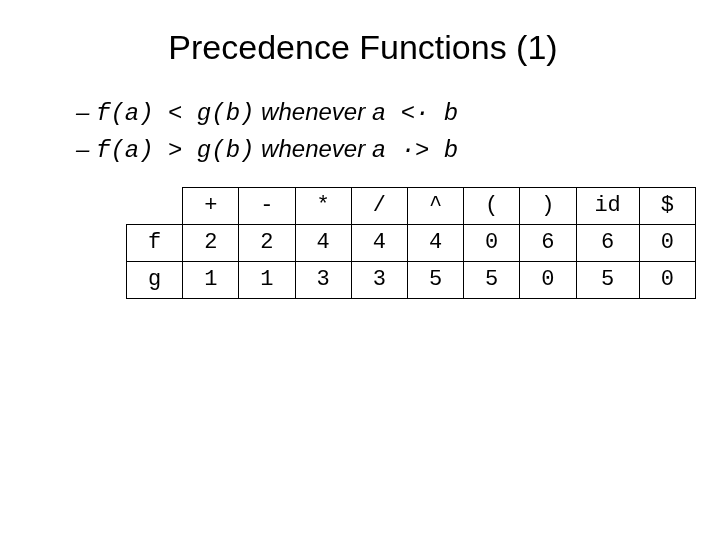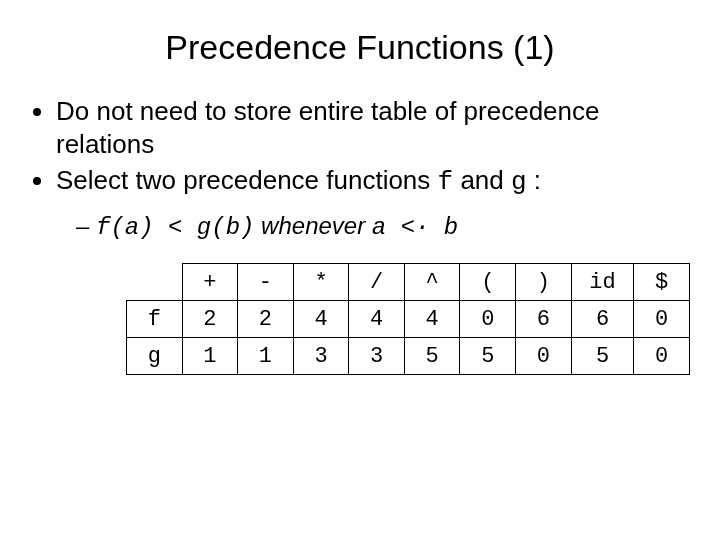--- a/index.html
+++ b/index.html
@@ -6,21 +6,21 @@
     margin: 0;
     padding: 0;
     width: 720px;
     height: 540px;
     background: #fff;
     font-family: Arial, Helvetica, sans-serif;
     color: #000;
     box-sizing: border-box;
   }
   .slide {
-    padding: 20px 30px 0 30px;
+    padding: 20px 24px 0 30px;
   }
   .title {
     text-align: center;
     font-size: 34px;
     font-weight: normal;
     margin: 8px 0 28px 0;
   }
   .bullets {
     font-size: 26px;
     line-height: 1.25;
@@ -65,29 +65,24 @@
     border: none;
   }
   .col-id { width: 54px; }
 </style>
 </head>
 <body>
 
 <div class="slide">
   <h1 class="title">Precedence Functions (1)</h1>
 
-  <ul class="bullets">
-    <li>Do not need to store entire table of precedence relations</li>
-    <li>
-      <span>Select two precedence functions </span><span class="mono">f</span><span> and </span><span class="mono">g</span><span> :</span>
-    </li>
-  </ul>
 
   <ul class="sublist">
     <li><span class="mono">f(a) &lt; g(b)</span><span> whenever </span><span class="mono">a &lt;· b</span></li>
+    <li><span class="mono">f(a) &gt; g(b)</span><span> whenever </span><span class="mono">a  ·&gt; b</span></li>
   </ul>
 
   <div class="table-wrap">
     <table>
       <tbody>
           <tr>
         <td class="noborder"></td>
         <td>+</td>
         <td>-</td>
         <td>*</td>

